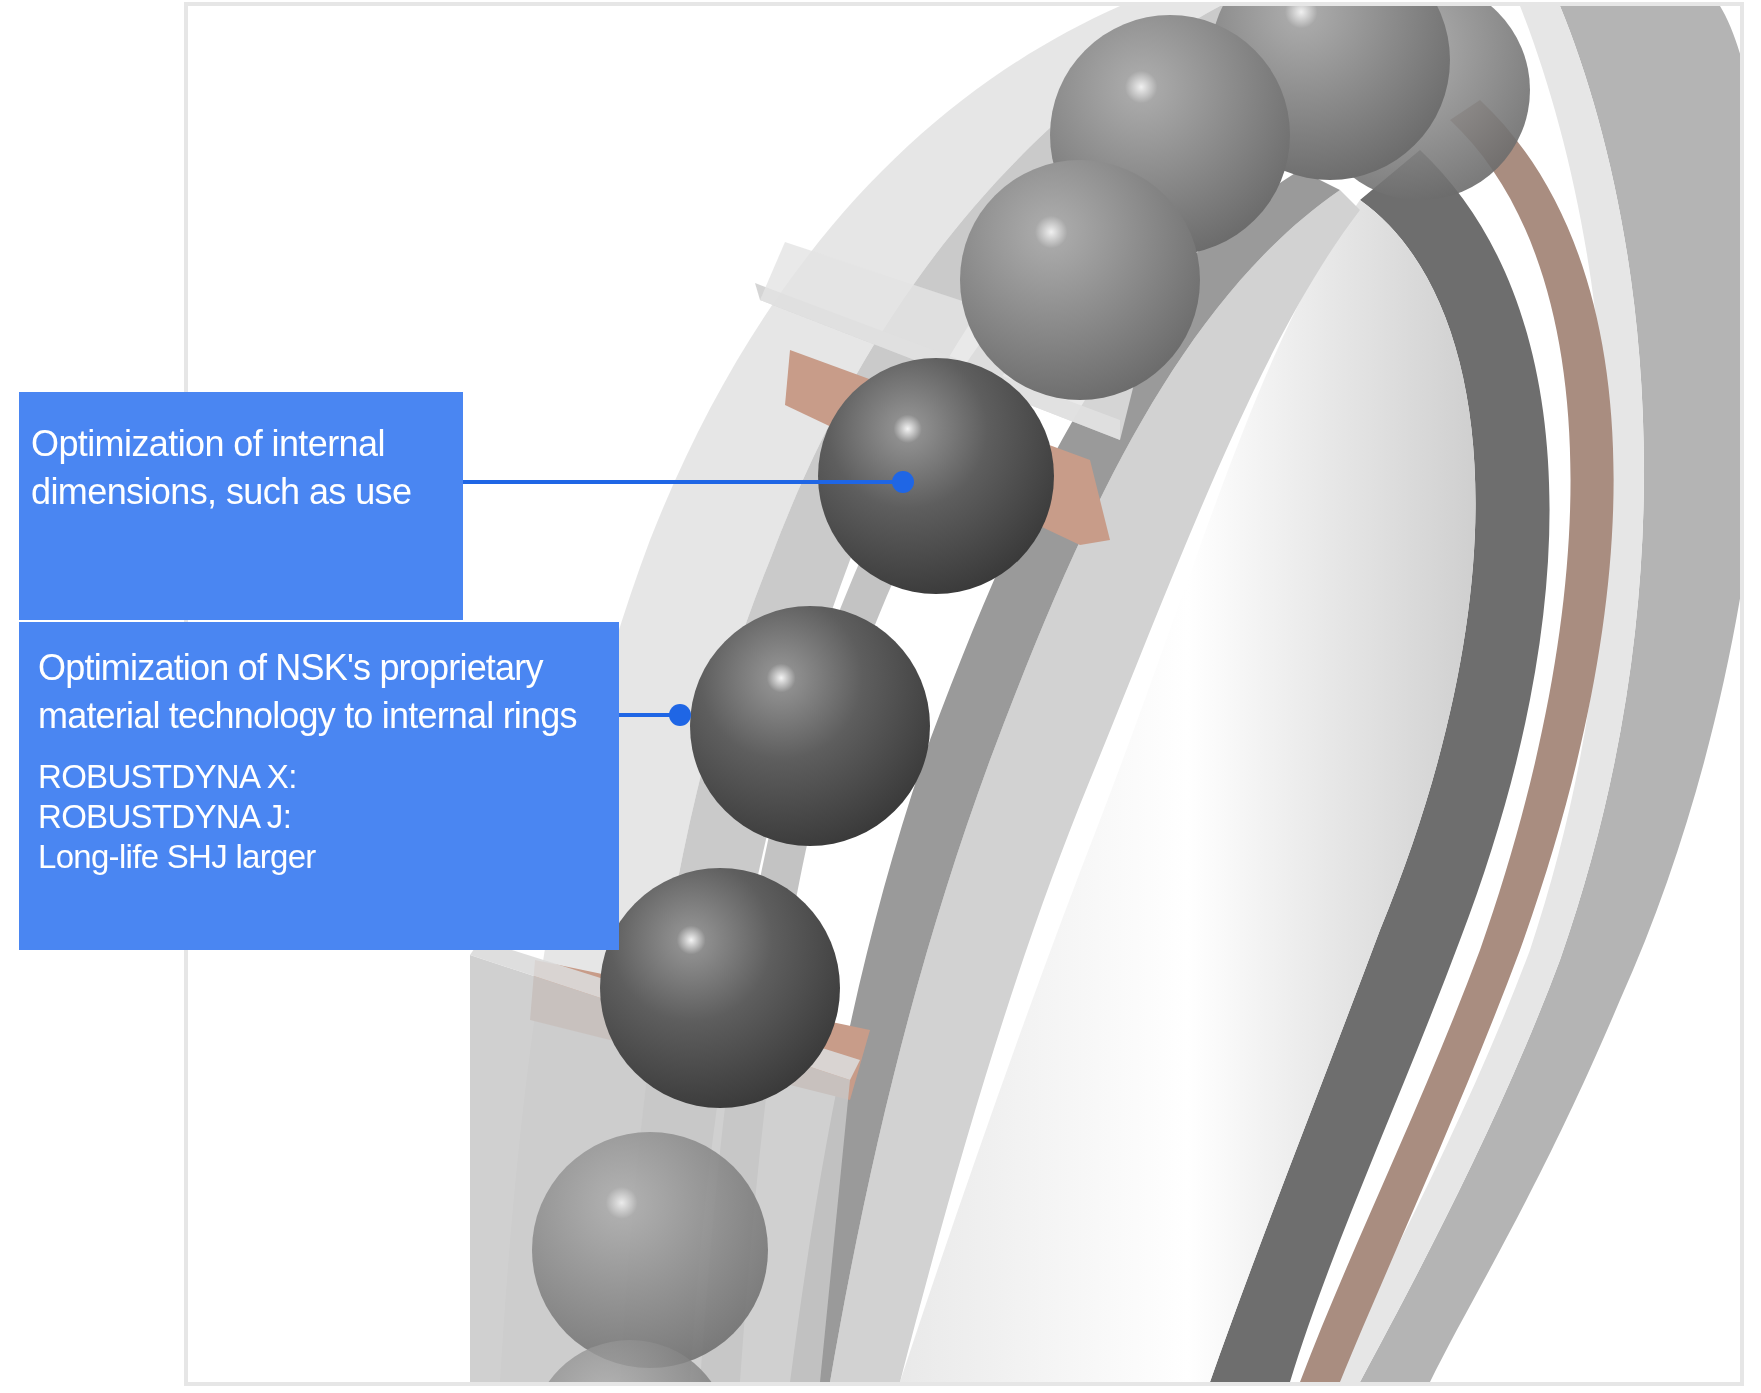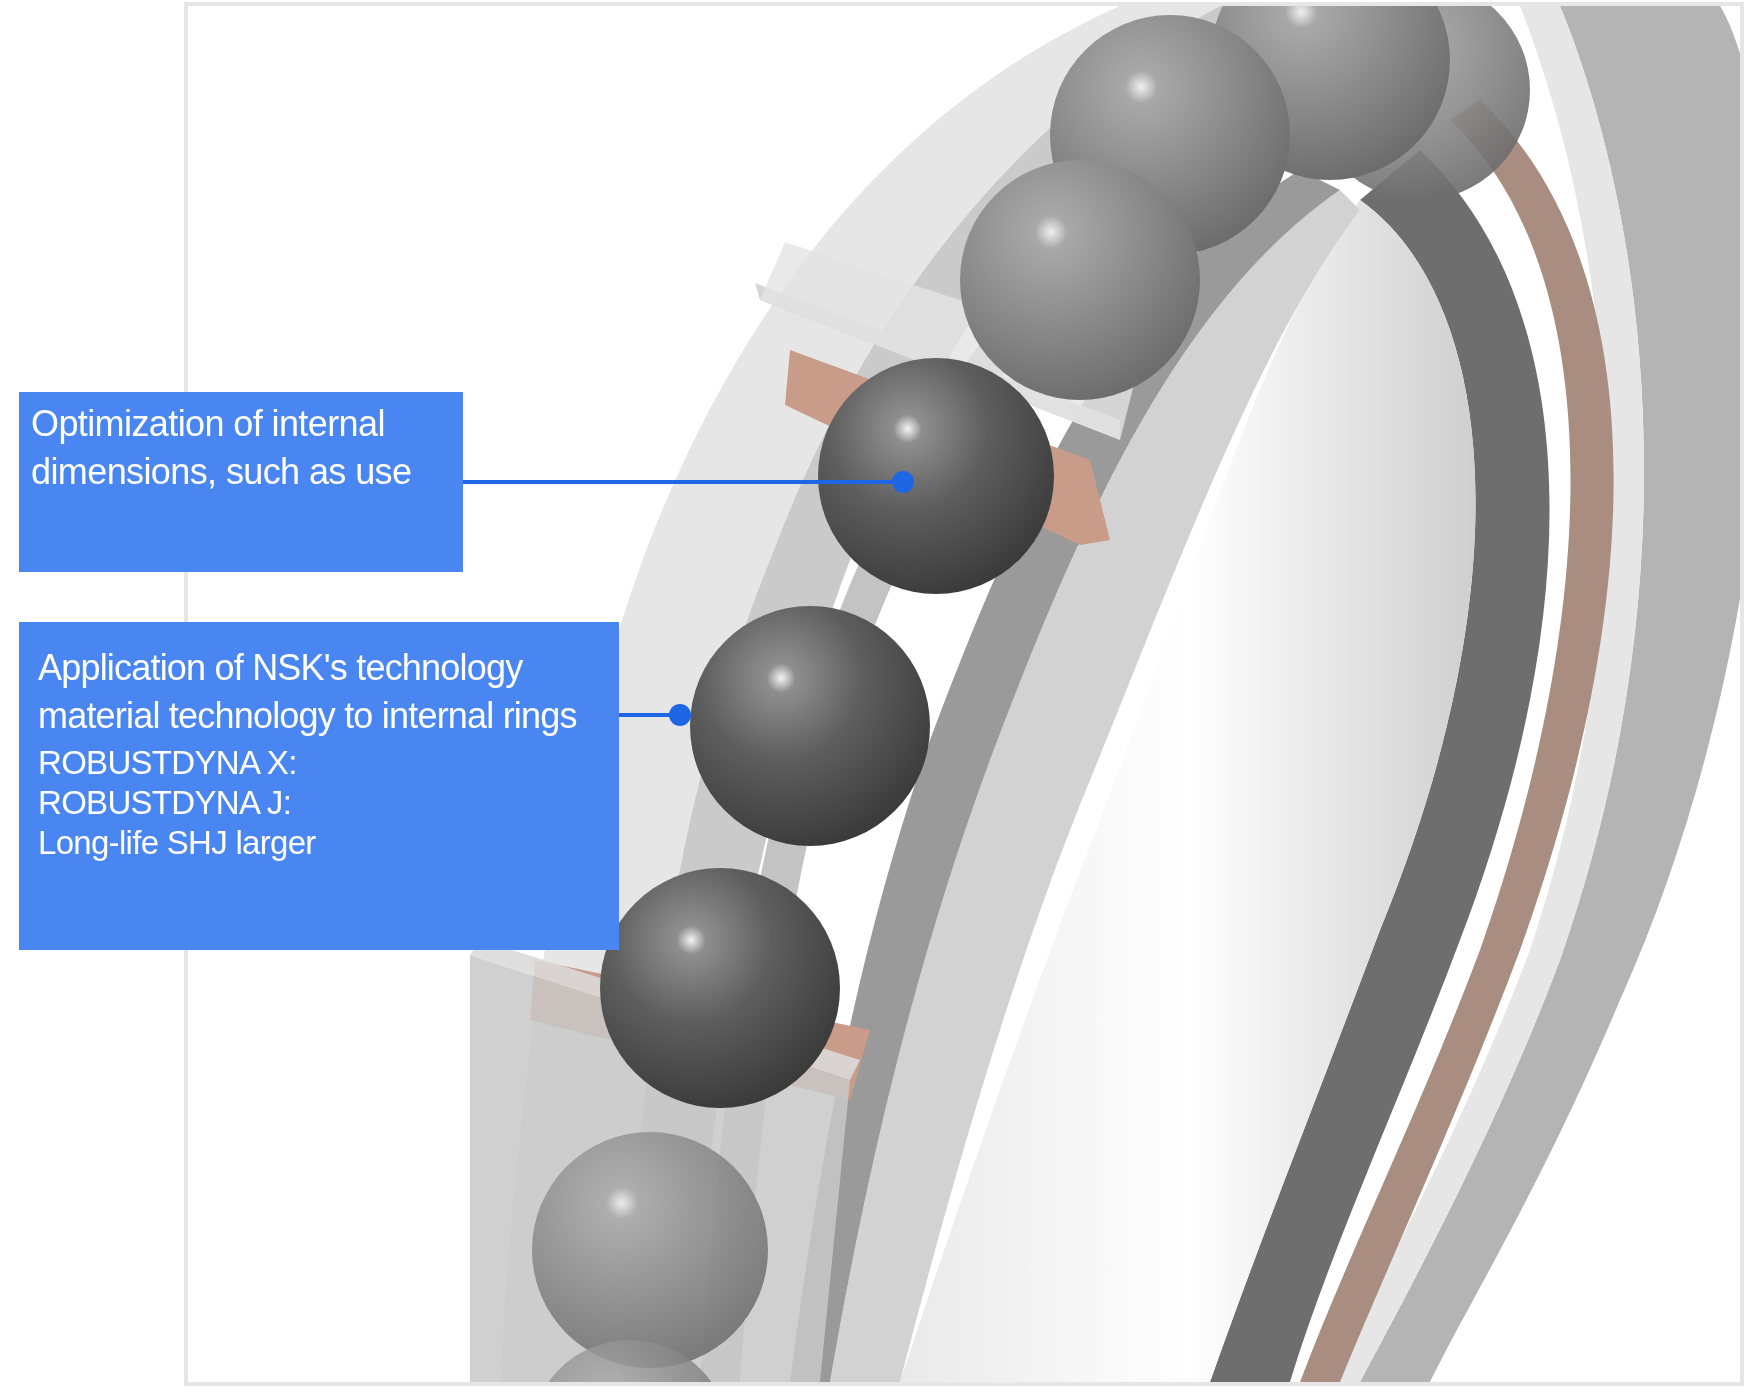--- a/index.html
+++ b/index.html
@@ -1,23 +1,23 @@
 <!DOCTYPE html>
 <html><head>
 <meta charset="utf-8">
 <style>
   html, body { margin:0; padding:0; background:#ffffff; }
   body { width:1761px; height:1393px; position:relative; overflow:hidden; font-family:"Liberation Sans", sans-serif; }
   .frame { position:absolute; left:184px; top:2px; width:1560px; height:1384px; border:4px solid #e6e6e6; background:#ffffff; box-sizing:border-box; }
   svg.art { position:absolute; left:0; top:0; }
   .callout { position:absolute; background:#4a86f2; color:#ffffff; box-sizing:border-box; }
-  .callout-1 { left:19px; top:392px; width:444px; height:180px; padding:8px 12px 0 12px; font-size:36px; line-height:48px; letter-spacing:-0.6px; }
+  .callout-1 { left:19px; top:392px; width:444px; height:228px; padding:28px 12px 0 12px; font-size:36px; line-height:48px; letter-spacing:-0.6px; }
   .callout-2 { left:19px; top:622px; width:600px; height:328px; padding:22px 16px 0 19px; font-size:36px; line-height:48px; letter-spacing:-0.8px; }
   .callout-2 .sub { font-size:33px; line-height:40px; letter-spacing:-0.7px; }
-  .callout-2 .sub.first { margin-top:3px; }
+  .callout-2 .sub.first { margin-top:17px; }
   .line { display:block; white-space:nowrap; }
   .leader { position:absolute; background:#1f66e5; height:4px; }
   .dot { position:absolute; width:22px; height:22px; border-radius:50%; background:#1f66e5; }
 </style>
 </head>
 <body>
 
 <div class="frame"></div>
 
 <svg class="art" width="1761" height="1393" viewBox="0 0 1761 1393">
@@ -88,18 +88,18 @@
 <div class="dot" style="left:892px; top:471px;"></div>
 <div class="leader" style="left:619px; top:713px; width:60px;"></div>
 <div class="dot" style="left:669px; top:704px;"></div>
 
 <div class="callout callout-1">
   <span class="line">Optimization of internal</span>
   <span class="line">dimensions, such as use</span>
 </div>
 
 <div class="callout callout-2">
-  <span class="line">Application of NSK's technology</span>
+  <span class="line">Optimization of NSK's proprietary</span>
   <span class="line">material technology to internal rings</span>
   <span class="line sub first">ROBUSTDYNA X:</span>
   <span class="line sub">ROBUSTDYNA J:</span>
   <span class="line sub">Long-life SHJ larger</span>
 </div>
 
 </body></html>

